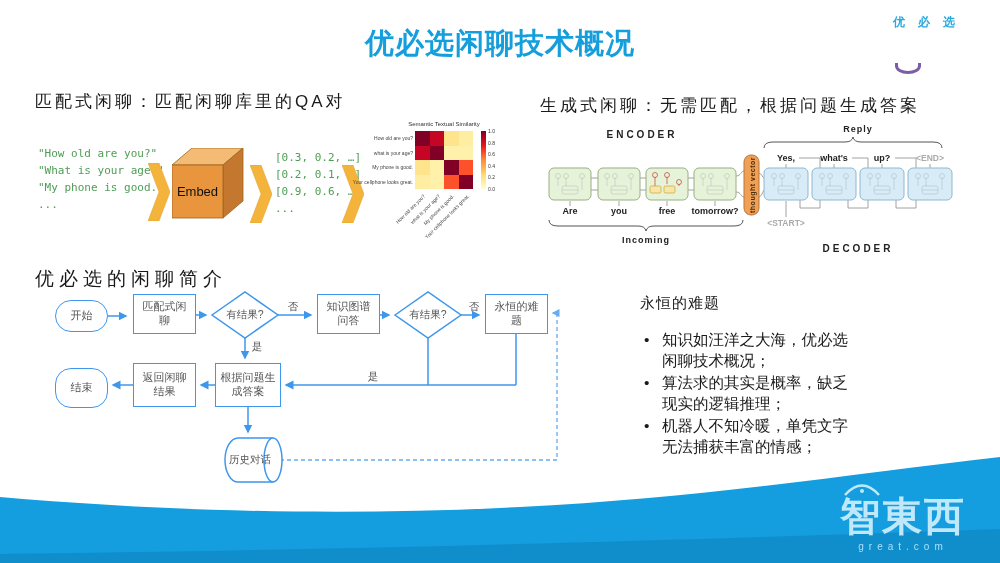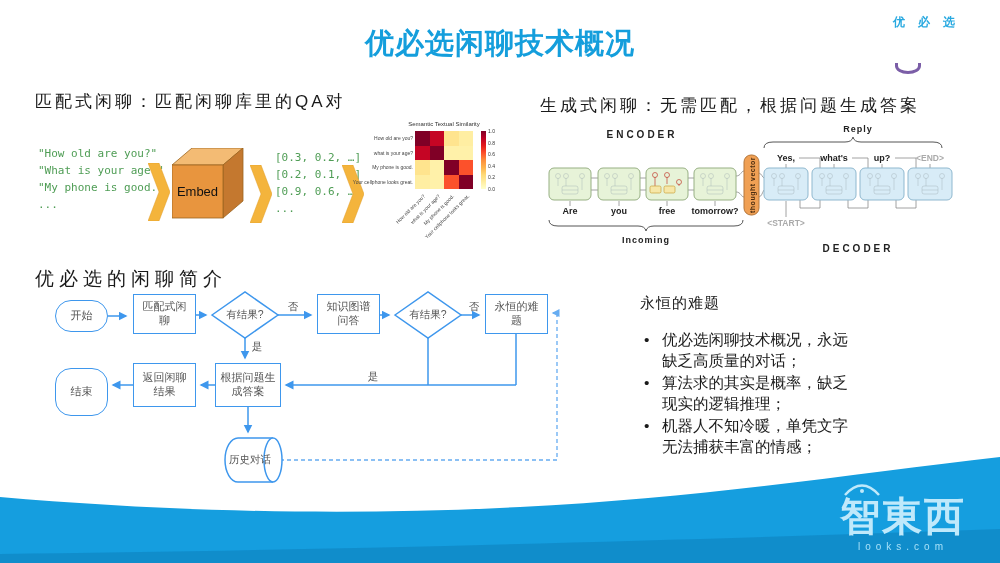--- a/index.html
+++ b/index.html
@@ -260,39 +260,39 @@
   <div class="fc-node" style="left:93px;top:9px;width:63px;height:40px">匹配式闲聊</div>
   <div class="fc-text" style="left:172px;top:22px;width:66px;height:16px">有结果?</div>
   <div class="fc-text" style="left:243px;top:15px;width:20px;height:14px">否</div>
   <div class="fc-node" style="left:277px;top:9px;width:63px;height:40px">知识图谱问答</div>
   <div class="fc-text" style="left:355px;top:22px;width:66px;height:16px">有结果?</div>
   <div class="fc-text" style="left:424px;top:15px;width:20px;height:14px">否</div>
   <div class="fc-node" style="left:445px;top:9px;width:63px;height:40px">永恒的难题</div>
   <div class="fc-text" style="left:209px;top:55px;width:16px;height:14px">是</div>
   <div class="fc-node" style="left:175px;top:78px;width:66px;height:44px">根据问题生成答案</div>
   <div class="fc-node" style="left:93px;top:78px;width:63px;height:44px">返回闲聊结果</div>
-  <div class="fc-node fc-stadium" style="left:15px;top:83px;width:53px;height:48px">结束</div>
+  <div class="fc-node fc-stadium" style="left:15px;top:83px;width:53px;height:40px">结束</div>
   <div class="fc-text" style="left:325px;top:85px;width:16px;height:14px">是</div>
   <div class="fc-text" style="left:188px;top:168px;width:44px;height:14px">历史对话</div>
 </div>
 
 <div class="abs notes">
   <div class="notes-heading">永恒的难题</div>
   <ul>
-    <li>优必选闲聊技术概况，永远缺乏高质量的对话；</li>
+    <li>知识如汪洋之大海，优必选闲聊技术概况；</li>
     <li>算法求的其实是概率，缺乏现实的逻辑推理；</li>
     <li>机器人不知冷暖，单凭文字无法捕获丰富的情感；</li>
   </ul>
 </div>
 
 <svg class="abs footer-svg" width="1000" height="113" viewBox="0 0 1000 113">
   <path d="M0,47 C150,60 330,67 520,57 C700,48 860,23 1000,7 L1000,113 L0,113 Z" fill="var(--footer-blue)"></path>
   <path d="M0,104 C300,101 700,90 1000,79 L1000,113 L0,113 Z" fill="rgba(11,120,180,0.45)"></path>
 </svg>
 
 <div class="abs zhidx">
   <svg class="arc" width="40" height="15" viewBox="0 0 40 15">
     <path d="M3,13 Q20,-6 37,13" stroke="#BFE9FB" stroke-width="2.5" fill="none"></path>
     <circle cx="20" cy="9" r="2" fill="#BFE9FB"></circle>
   </svg>
   <div class="brand">智東西</div>
-  <div class="domain">looks.com</div>
+  <div class="domain">great.com</div>
 </div>
 
 </body></html>

